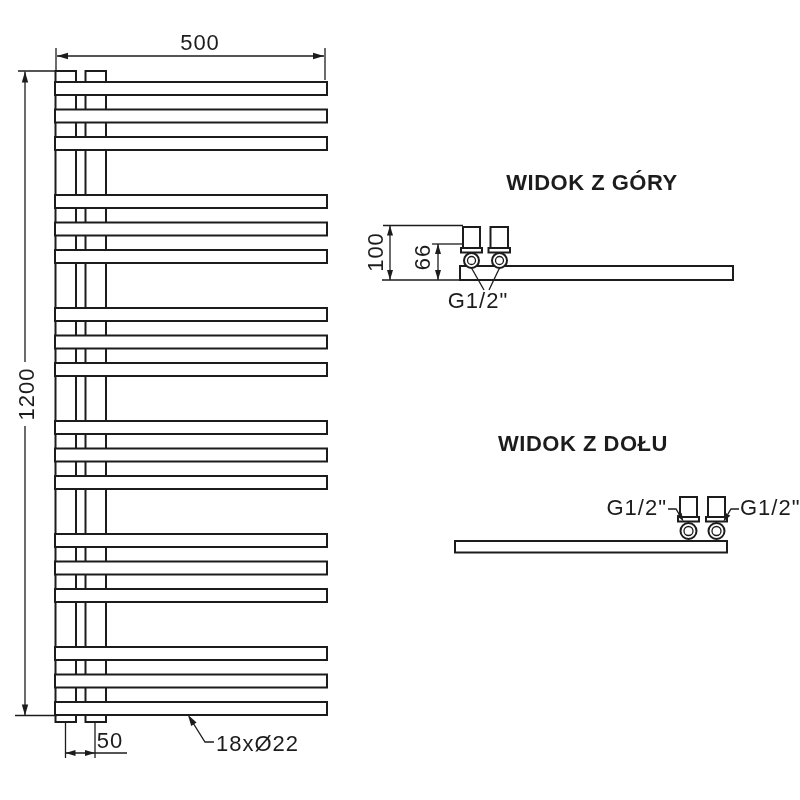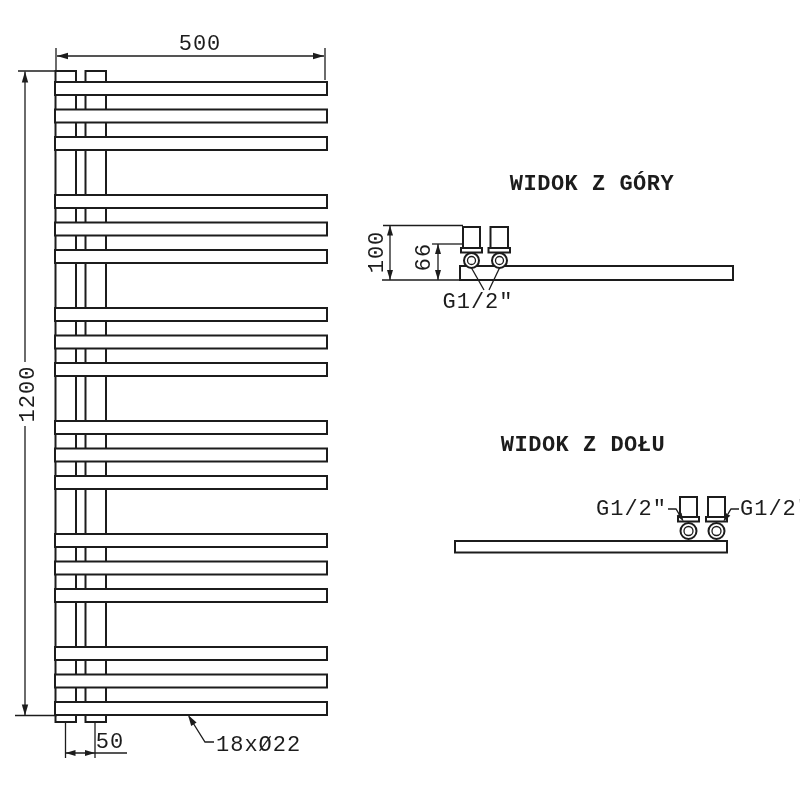--- a/index.html
+++ b/index.html
@@ -1,17 +1,17 @@
 <!DOCTYPE html>
 <html><head>
 <meta charset="utf-8">
 <style>
   html,body{margin:0;padding:0;background:#ffffff;}
   .canvas{position:relative;width:800px;height:800px;background:#ffffff;overflow:hidden;
-          font-family:Liberation Mono, monospace;}
+          font-family:Liberation Sans, sans-serif;}
   svg{display:block;}
   text{fill:#1c1c1c;}
   .dim-text{font-size:22px;letter-spacing:1px;}
   .title-text{font-size:22px;font-weight:bold;letter-spacing:0.5px;}
   .outline{fill:#ffffff;stroke:#1c1c1c;stroke-width:2;}
   .thin{stroke:#1c1c1c;stroke-width:1.3;fill:none;}
   .arrow{fill:#1c1c1c;stroke:none;}
 </style>
 </head>
 <body>

